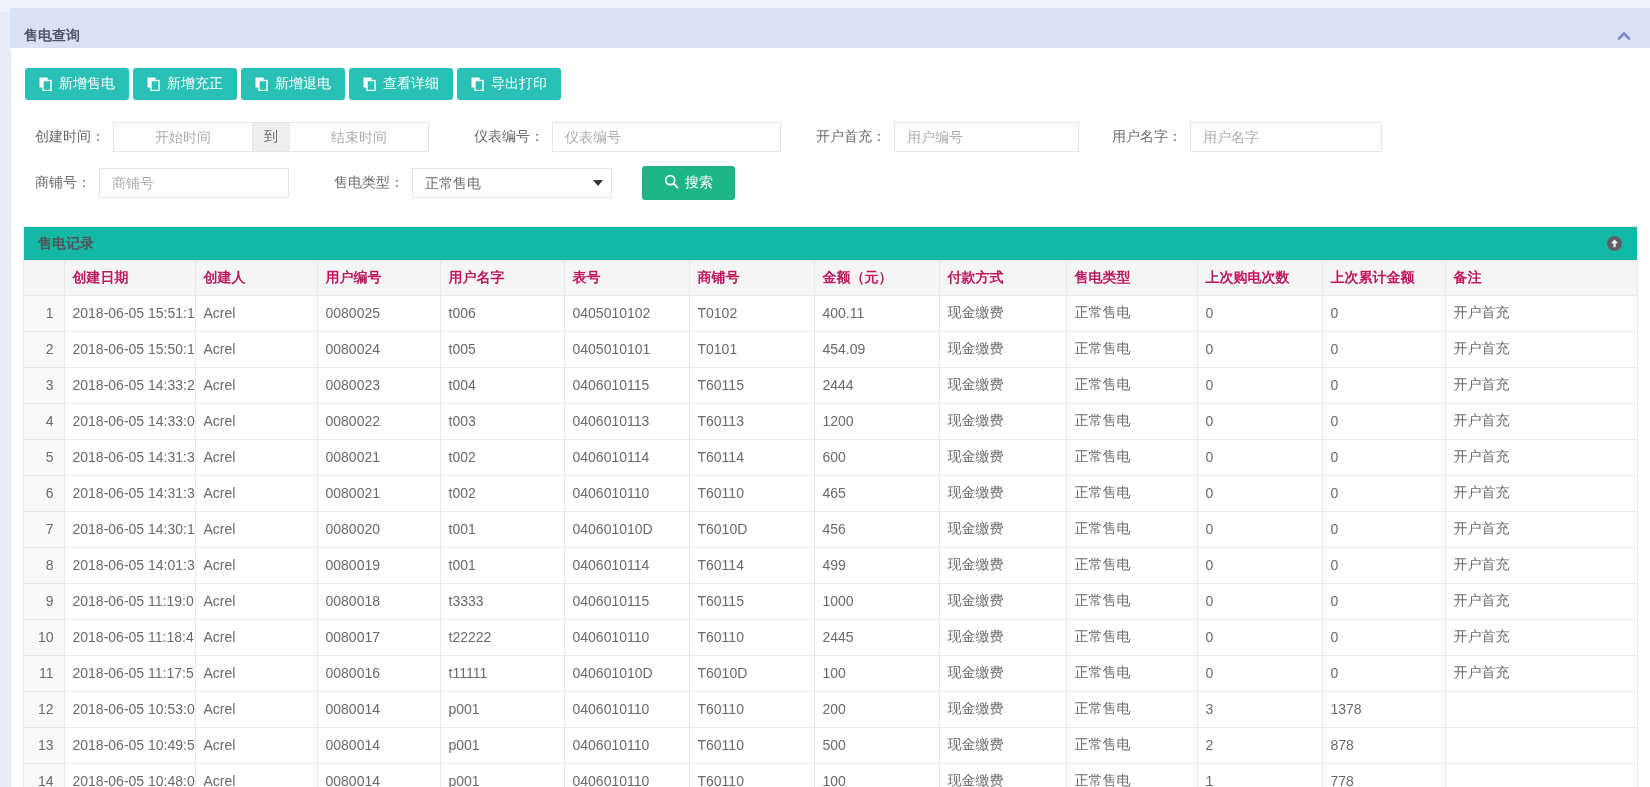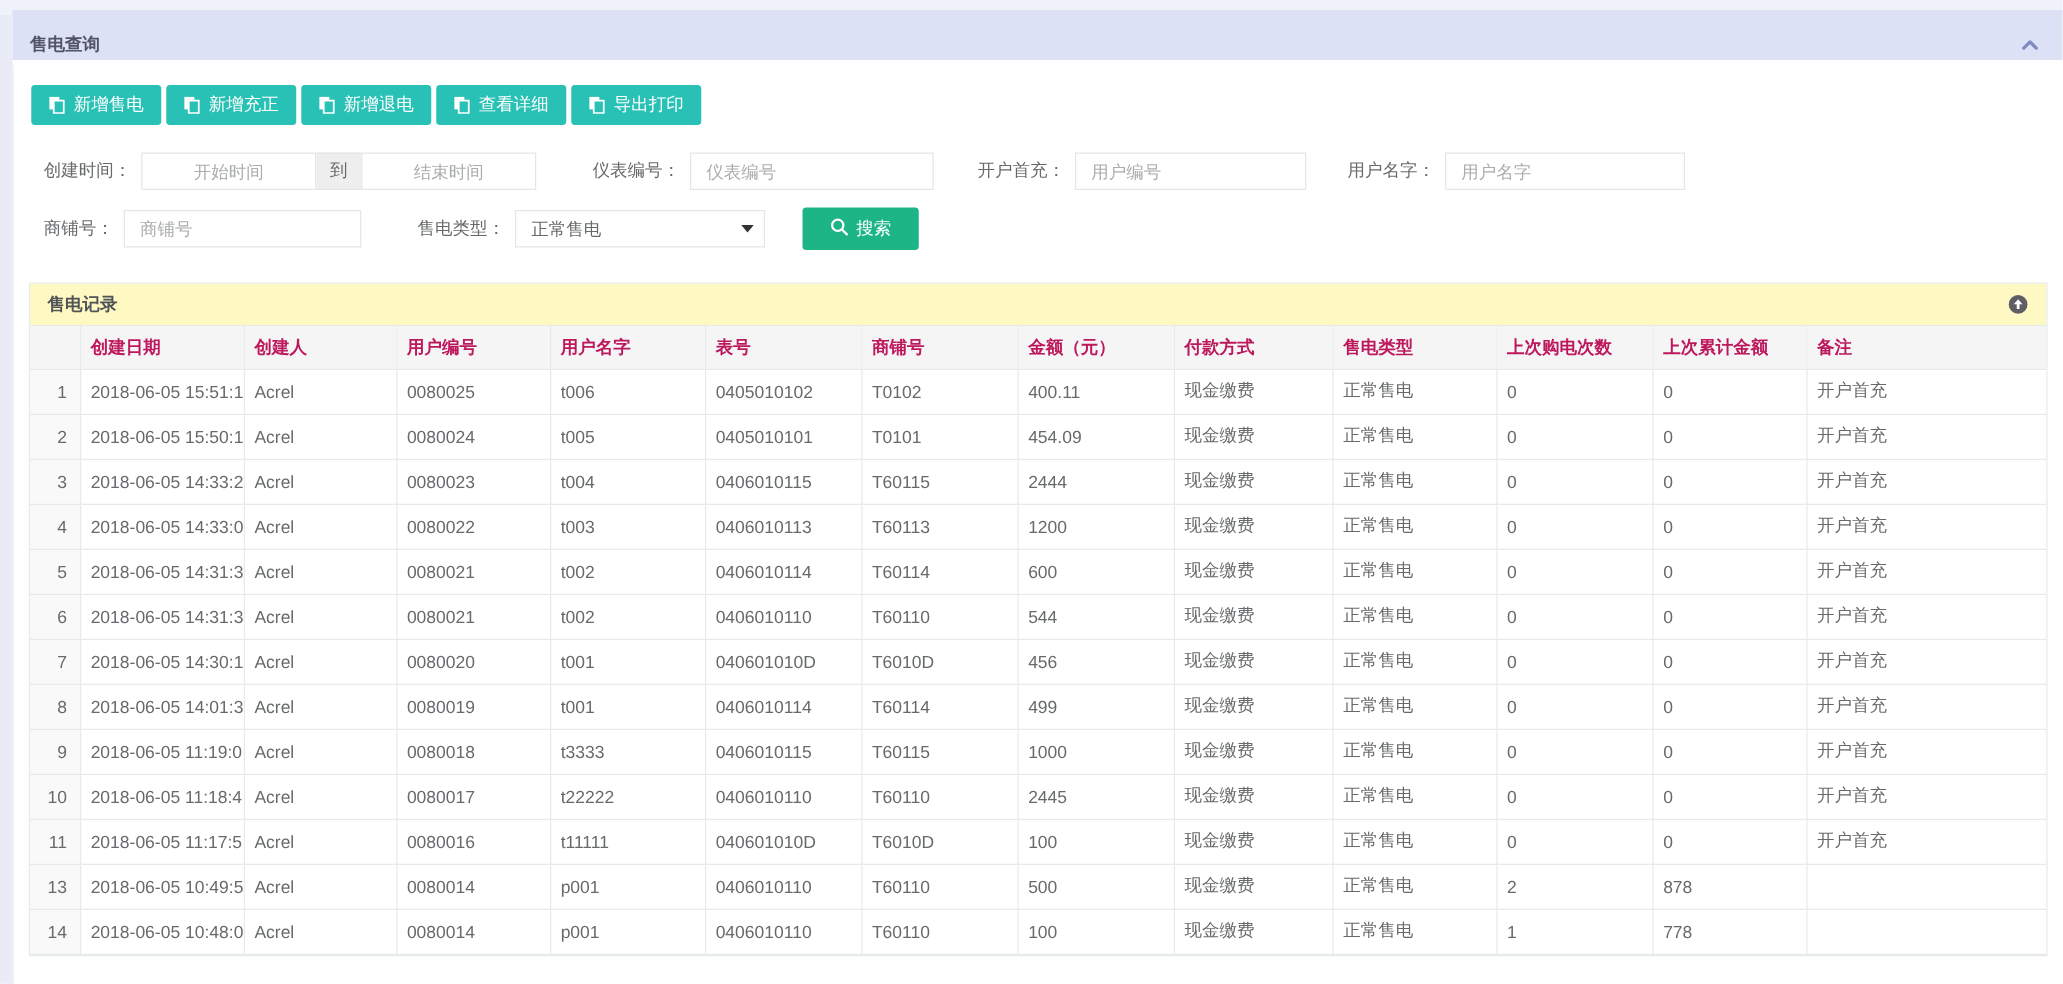--- a/index.html
+++ b/index.html
@@ -29,34 +29,34 @@
   .filter-row { display:flex; align-items:center; margin-left:12px; }
   .filter-row1 { margin-top:22px; }
   .filter-row2 { margin-top:14px; }
   .f-label { color:#676a6c; margin-right:8px; white-space:nowrap; }
   .f-input { height:30px; border:1px solid #e5e6e7; padding:0 12px; font-size:14px;
     color:#676a6c; font-family:inherit; outline:none; background:#fff; }
   .f-input::placeholder { color:#aaadaf; }
   .date-input { width:140px; text-align:center; }
   .addon { height:30px; display:flex; align-items:center; padding:0 11px; background:#eee;
     border:1px solid #e5e6e7; border-left:none; border-right:none; color:#676a6c; }
-  .w-meter { width:195px; } .w-userno { width:185px; } .w-username { width:192px; }
+  .w-meter { width:229px; } .w-userno { width:185px; } .w-username { width:192px; }
   .w-shop { width:190px; }
   .g2 { margin-left:45px; } .g3 { margin-left:35px; } .g4 { margin-left:33px; }
   .select-wrap { position:relative; width:200px; }
   .f-select { width:200px; appearance:none; -webkit-appearance:none; padding-right:26px; cursor:pointer; }
   .caret { position:absolute; right:9px; top:12px; width:0; height:0; pointer-events:none;
     border-left:5px solid transparent; border-right:5px solid transparent; border-top:6px solid #333; }
   .btn-search { display:inline-flex; align-items:center; gap:6px; background:#1db586; color:#fff;
     border:none; border-radius:3px; height:34px; padding:0 22px; font-size:14px; cursor:pointer;
     margin-left:30px; font-family:inherit; }
 
   
   .panel { margin-top:26px; border:1px solid #e7eaec; width:1615px; }
-  .panel-header { height:34px; background:#fef9c3; border-bottom:1px solid #e7eaec;
+  .panel-header { height:34px; background:#14b8a6; border-bottom:1px solid #e7eaec;
     display:flex; align-items:center; justify-content:space-between; padding:0 14px; }
   .panel-header .p-title { font-weight:bold; color:#515457; }
   .circle-up { width:17px; height:17px; cursor:pointer; }
 
   table.grid { width:100%; border-collapse:collapse; table-layout:fixed; }
   table.grid th { height:34px; background:#f5f5f6; font-weight:bold; color:#be185d;
     text-align:left; padding:0 8px; border:1px solid #e7eaec; border-top:none; font-size:14px;
     white-space:nowrap; overflow:hidden; }
   table.grid th:first-child, table.grid td:first-child { border-left:none; }
   table.grid th:last-child, table.grid td:last-child { border-right:none; }
@@ -281,21 +281,21 @@
             <td>开户首充</td>
           </tr>
           <tr>
             <td class="idx">6</td>
             <td>2018-06-05 14:31:3</td>
             <td>Acrel</td>
             <td>0080021</td>
             <td>t002</td>
             <td>0406010110</td>
             <td>T60110</td>
-            <td>544</td>
+            <td>465</td>
             <td>现金缴费</td>
             <td>正常售电</td>
             <td>0</td>
             <td>0</td>
             <td>开户首充</td>
           </tr>
           <tr>
             <td class="idx">7</td>
             <td>2018-06-05 14:30:1</td>
             <td>Acrel</td>
@@ -364,20 +364,35 @@
             <td>040601010D</td>
             <td>T6010D</td>
             <td>100</td>
             <td>现金缴费</td>
             <td>正常售电</td>
             <td>0</td>
             <td>0</td>
             <td>开户首充</td>
           </tr>
           <tr>
+            <td class="idx">12</td>
+            <td>2018-06-05 10:53:0</td>
+            <td>Acrel</td>
+            <td>0080014</td>
+            <td>p001</td>
+            <td>0406010110</td>
+            <td>T60110</td>
+            <td>200</td>
+            <td>现金缴费</td>
+            <td>正常售电</td>
+            <td>3</td>
+            <td>1378</td>
+            <td></td>
+          </tr>
+          <tr>
             <td class="idx">13</td>
             <td>2018-06-05 10:49:5</td>
             <td>Acrel</td>
             <td>0080014</td>
             <td>p001</td>
             <td>0406010110</td>
             <td>T60110</td>
             <td>500</td>
             <td>现金缴费</td>
             <td>正常售电</td>

